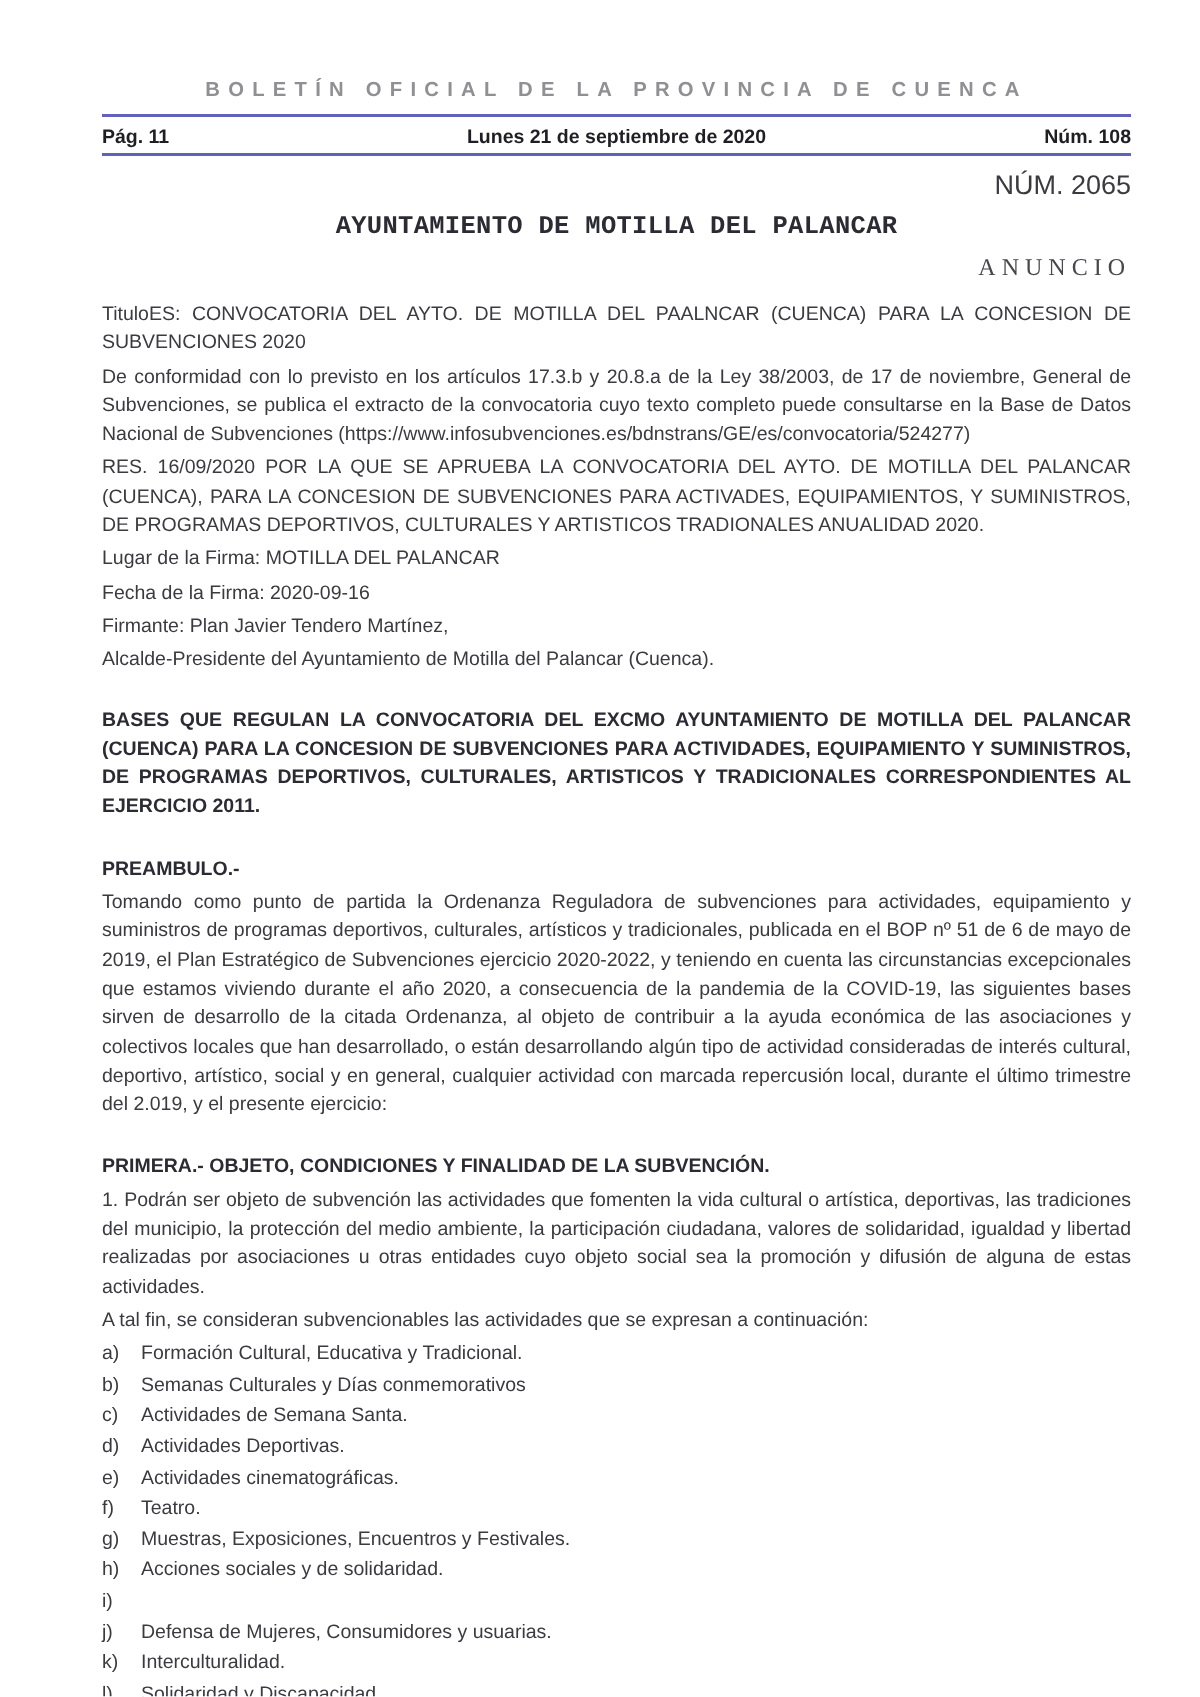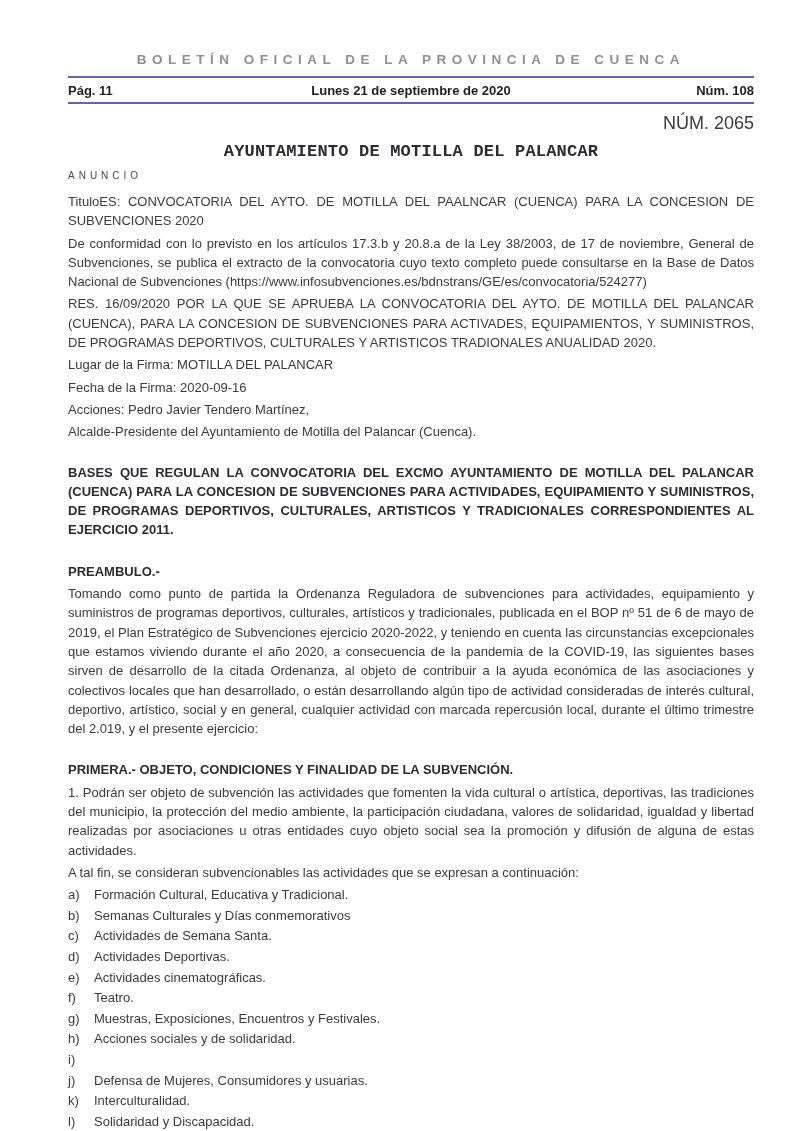--- a/index.html
+++ b/index.html
@@ -38,22 +38,22 @@
   .info-center{ flex: 1; text-align: center; }
   .info-right { width: 25%; text-align: right; }
 
   
   .record-number { text-align: right; font-size: 18px; color: #3a3a40; margin-top: 9px; }
   .org-title {
     text-align: center; font-weight: bold; font-size: 17px;
     color: #2b2b33; margin-top: 8px; letter-spacing: 0.2px; font-family: Liberation Mono, monospace;
   }
   .anuncio {
-    text-align: left; font-size: 10px; letter-spacing: 4px;
-    color: #47474d; margin-top: 9px;
+    text-align: right; font-size: 16px; letter-spacing: 4px;
+    color: #47474d; margin-top: 9px; font-family: Liberation Serif, serif;
   }
 
   
   .doc { margin-top: 11px; }
   .doc p {
     font-size: 13px;
     line-height: 19.3px;
     text-align: justify;
     margin: 3px 0;
     color: #3a3a40;
@@ -94,21 +94,21 @@
     <div class="org-title">AYUNTAMIENTO DE MOTILLA DEL PALANCAR</div>
 
     <div class="anuncio">ANUNCIO</div>
 
     <div class="doc">
       <p>TituloES: CONVOCATORIA DEL AYTO. DE MOTILLA DEL PAALNCAR (CUENCA)  PARA LA CONCESION DE SUBVENCIONES 2020</p>
       <p>De conformidad con lo previsto en los artículos 17.3.b y 20.8.a de la Ley 38/2003, de 17 de noviembre, General de Subvenciones, se publica el extracto de la convocatoria cuyo texto completo puede consultarse en la Base de Datos Nacional de Subvenciones (https://www.infosubvenciones.es/bdnstrans/GE/es/convocatoria/524277)</p>
       <p>RES. 16/09/2020 POR LA QUE SE APRUEBA LA CONVOCATORIA DEL AYTO. DE MOTILLA DEL PALANCAR (CUENCA), PARA LA CONCESION DE SUBVENCIONES PARA ACTIVADES, EQUIPAMIENTOS, Y SUMINISTROS, DE PROGRAMAS DEPORTIVOS, CULTURALES Y ARTISTICOS TRADIONALES ANUALIDAD 2020.</p>
       <p>Lugar de la Firma: MOTILLA DEL PALANCAR</p>
       <p>Fecha de la Firma: 2020-09-16</p>
-      <p>Acciones: Pedro Javier Tendero Martínez,</p>
+      <p>Firmante: Plan Javier Tendero Martínez,</p>
       <p>Alcalde-Presidente del Ayuntamiento de Motilla del Palancar (Cuenca).</p>
 
       <p class="strong bases-heading">BASES QUE REGULAN LA CONVOCATORIA DEL EXCMO AYUNTAMIENTO DE MOTILLA DEL PALANCAR (CUENCA) PARA LA CONCESION DE SUBVENCIONES PARA ACTIVIDADES, EQUIPAMIENTO Y SUMINISTROS, DE PROGRAMAS DEPORTIVOS, CULTURALES, ARTISTICOS Y TRADICIONALES CORRESPONDIENTES AL EJERCICIO 2011.</p>
       <p class="strong">PREAMBULO.-</p>
       <p>Tomando como punto de partida la Ordenanza Reguladora de subvenciones para actividades, equipamiento y suministros de programas deportivos, culturales, artísticos y tradicionales, publicada en el BOP nº 51 de 6 de mayo de 2019,  el Plan Estratégico de Subvenciones ejercicio 2020-2022, y teniendo en cuenta las circunstancias excepcionales que estamos viviendo durante el año 2020, a consecuencia de la pandemia de la COVID-19, las siguientes bases sirven de desarrollo de la citada Ordenanza, al objeto de contribuir a la ayuda económica de las asociaciones y colectivos locales que han desarrollado, o están desarrollando algún tipo de actividad consideradas de interés cultural, deportivo, artístico, social y en general, cualquier actividad con marcada repercusión local, durante el último trimestre del 2.019, y el presente ejercicio:</p>
 
       <p class="strong">PRIMERA.- OBJETO, CONDICIONES Y FINALIDAD DE LA SUBVENCIÓN.</p>
       <p>1. Podrán ser objeto de subvención las actividades que fomenten la vida cultural o artística, deportivas, las tradiciones del municipio, la protección del medio ambiente, la participación ciudadana, valores de solidaridad, igualdad y libertad realizadas por asociaciones u otras entidades cuyo objeto social sea la promoción y difusión de alguna de estas actividades.</p>
       <p>A tal fin, se consideran subvencionables las actividades que se expresan a continuación:</p>
 

